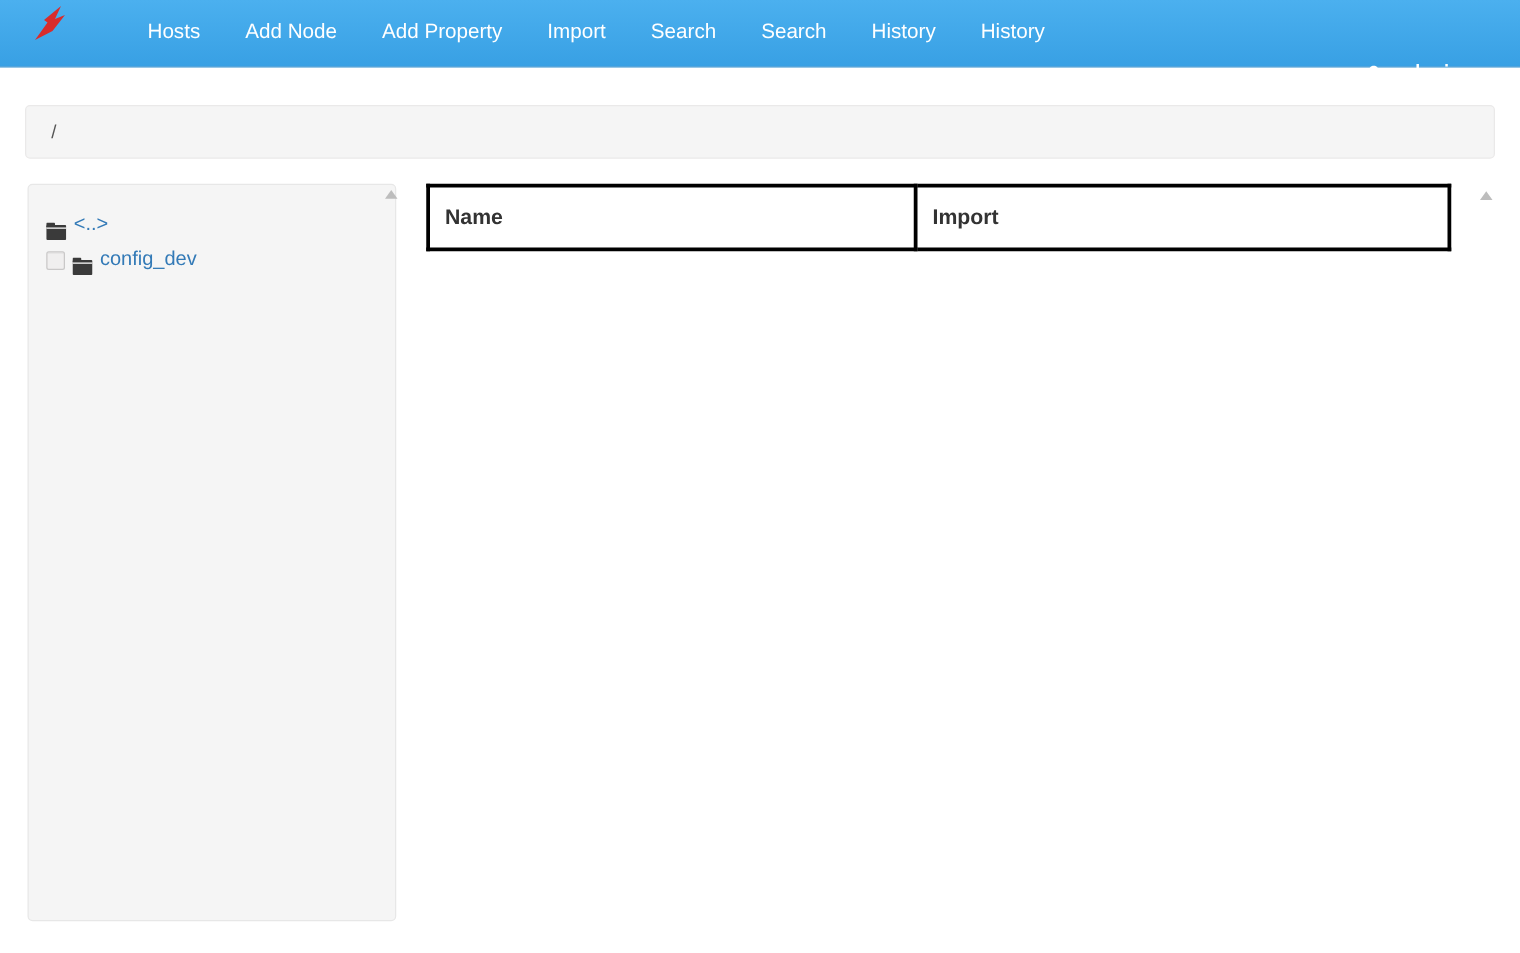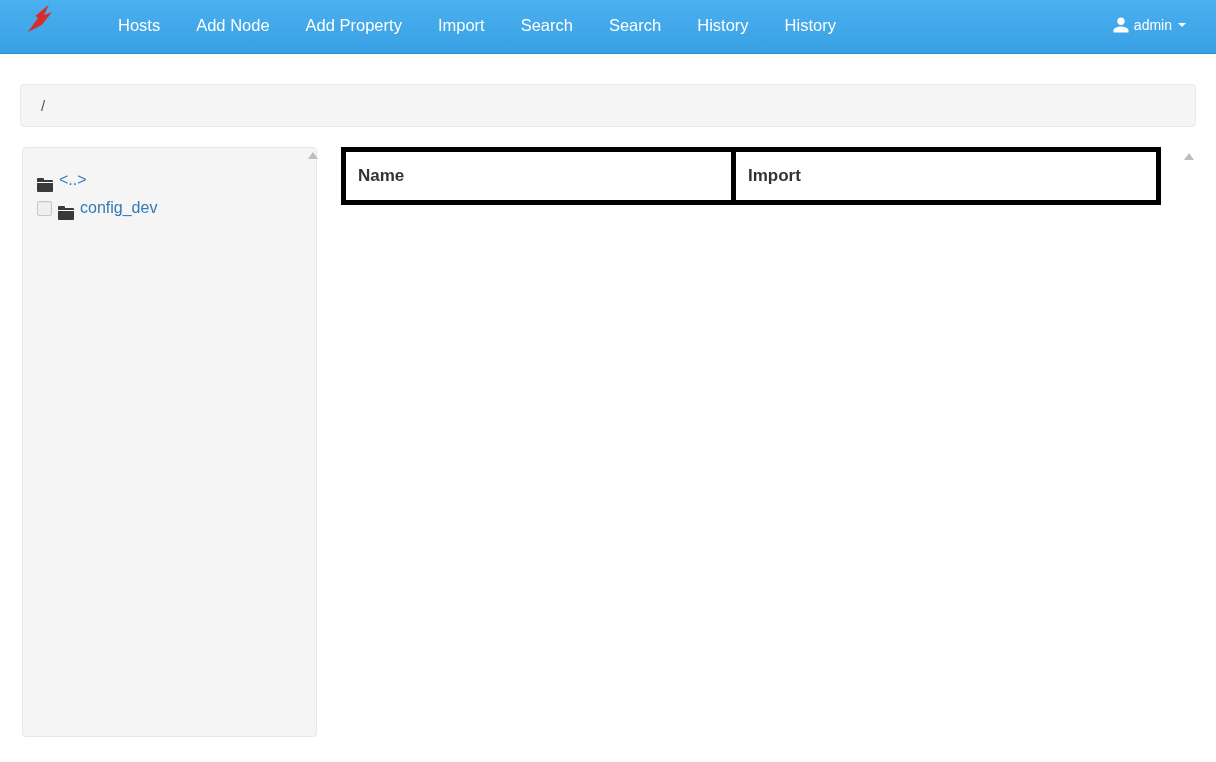--- a/index.html
+++ b/index.html
@@ -38,23 +38,24 @@
     .nav-item {
       padding: 16px 18px;
       color: #fff;
       cursor: pointer;
       font-size: 16.5px;
     }
     .nav-right {
       display: flex;
       align-items: center;
       cursor: pointer;
-      font-size: 14px;
+      font-size: 22px;
       color: #fff;
       padding: 16px 10px;
+      margin-top: 31px;
     }
     .nav-right svg.user-svg {
       margin-right: 4px;
     }
     .caret-down {
       display: inline-block;
       width: 0; height: 0;
       margin-left: 6px;
       vertical-align: middle;
       border-top: 4px solid #fff;
@@ -130,21 +131,21 @@
       width: 820px;
       margin-left: 14px;
       border-collapse: collapse;
     }
     .props-table th {
       text-align: left;
       font-weight: 700;
       font-size: 17px;
       color: #333;
       padding: 14px 12px;
-      border: 5px solid #000000;
+      border: 3px solid #000000;
       background: #fff;
     }
     .props-table th.col-name {
       width: 390px;
     }
     .content-scroll-arrow {
       right: 2px;
       top: 6px;
     }
   </style>

